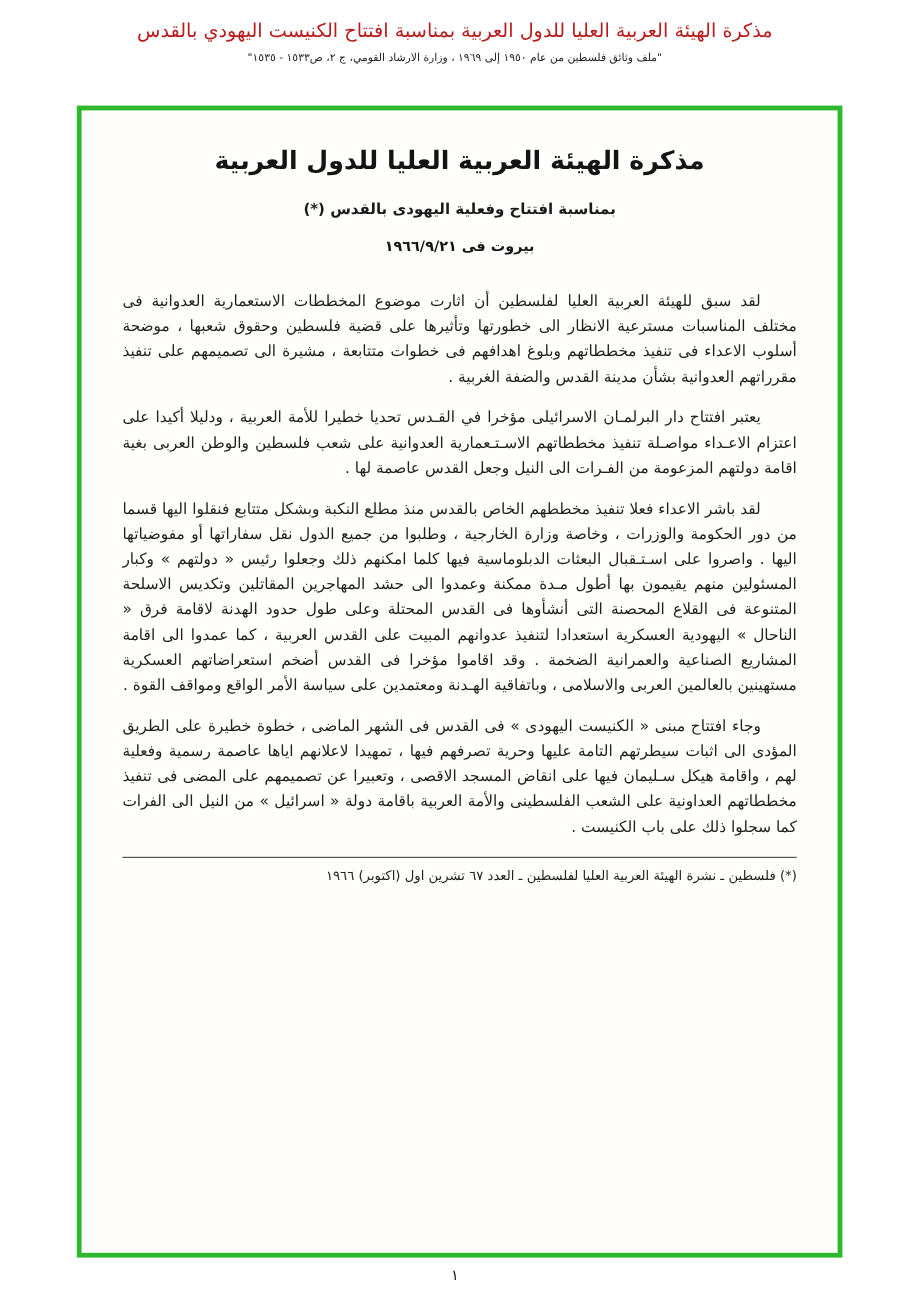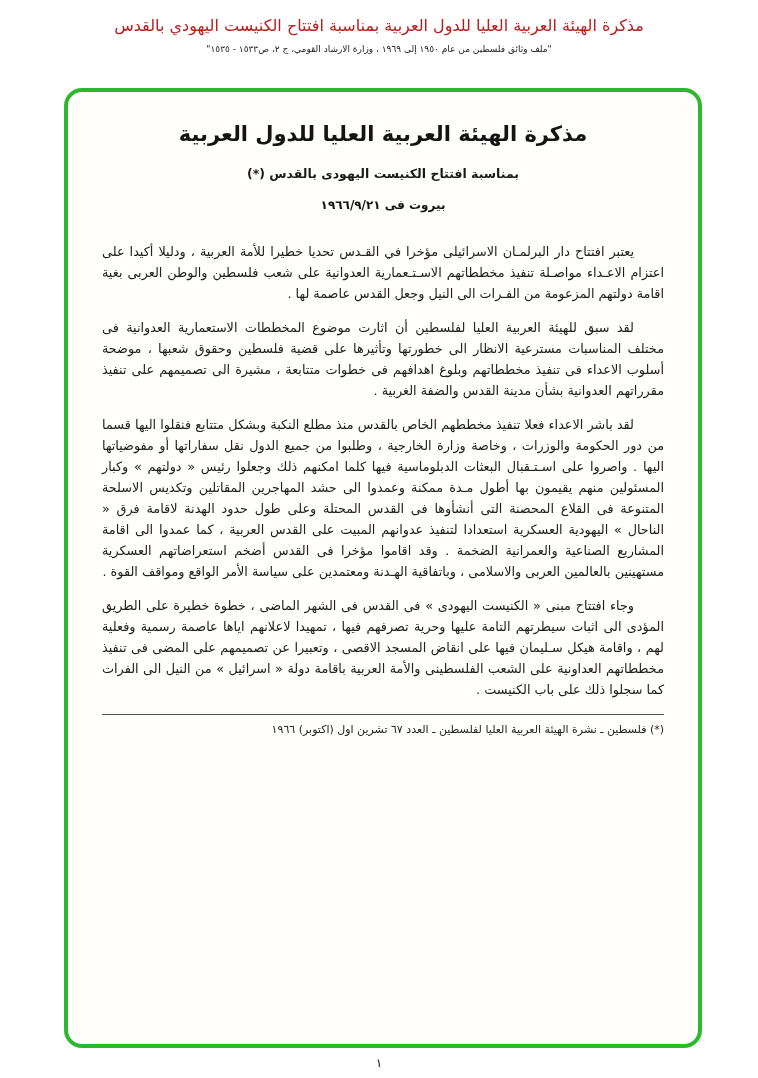--- a/index.html
+++ b/index.html
@@ -28,21 +28,21 @@
     margin-top: 9px;
     color: #222;
   }
   .doc-frame {
     position: absolute;
     left: 64px;
     top: 88px;
     width: 638px;
     height: 960px;
     border: 4px solid #2eb82e;
-    border-radius: 18px;
+    border-radius: 0;
     background: #fffefd;
     direction: rtl;
     padding: 24px 34px 16px 34px;
   }
   .doc-title {
     text-align: center;
     font-size: 21px;
     font-weight: bold;
     margin-top: 6px;
     color: #141414;
@@ -92,26 +92,26 @@
 </head>
 <body>
 
 <div class="page-header">
   <div class="main-line">مذكرة الهيئة العربية العليا للدول العربية بمناسبة افتتاح الكنيست اليهودي بالقدس</div>
   <div class="source-line">"ملف وثائق فلسطين من عام ١٩٥٠ إلى ١٩٦٩ ، وزارة الارشاد القومي، ج ٢، ص١٥٣٣ - ١٥٣٥"</div>
 </div>
 
 <div class="doc-frame">
   <div class="doc-title">مذكرة الهيئة العربية العليا للدول العربية</div>
-  <div class="doc-subtitle">بمناسبة افتتاح الكنيست اليهودى بالقدس (*)</div>
+  <div class="doc-subtitle">بمناسبة افتتاح وفعلية اليهودى بالقدس (*)</div>
   <div class="doc-date">بيروت فى ١٩٦٦/٩/٢١</div>
 
   <div class="doc-body">
+    <p>لقد سبق للهيئة العربية العليا لفلسطين أن اثارت موضوع المخططات الاستعمارية العدوانية فى مختلف المناسبات مسترعية الانظار الى خطورتها وتأثيرها على قضية فلسطين وحقوق شعبها ، موضحة أسلوب الاعداء فى تنفيذ مخططاتهم وبلوغ اهدافهم فى خطوات متتابعة ، مشيرة الى تصميمهم على تنفيذ مقرراتهم العدوانية بشأن مدينة القدس والضفة الغربية .</p>
     <p>يعتبر افتتاح دار البرلمـان الاسرائيلى مؤخرا في القـدس تحديا خطيرا للأمة العربية ، ودليلا أكيدا على اعتزام الاعـداء مواصـلة تنفيذ مخططاتهم الاسـتـعمارية العدوانية على شعب فلسطين والوطن العربى بغية اقامة دولتهم المزعومة من الفـرات الى النيل وجعل القدس عاصمة لها .</p>
-    <p>لقد سبق للهيئة العربية العليا لفلسطين أن اثارت موضوع المخططات الاستعمارية العدوانية فى مختلف المناسبات مسترعية الانظار الى خطورتها وتأثيرها على قضية فلسطين وحقوق شعبها ، موضحة أسلوب الاعداء فى تنفيذ مخططاتهم وبلوغ اهدافهم فى خطوات متتابعة ، مشيرة الى تصميمهم على تنفيذ مقرراتهم العدوانية بشأن مدينة القدس والضفة الغربية .</p>
     <p>لقد باشر الاعداء فعلا تنفيذ مخططهم الخاص بالقدس منذ مطلع النكبة وبشكل متتابع فنقلوا اليها قسما من دور الحكومة والوزرات ، وخاصة وزارة الخارجية ، وطلبوا من جميع الدول نقل سفاراتها أو مفوضياتها اليها . واصروا على اسـتـقبال البعثات الدبلوماسية فيها كلما امكنهم ذلك وجعلوا رئيس « دولتهم » وكبار المسئولين منهم يقيمون بها أطول مـدة ممكنة وعمدوا الى حشد المهاجرين المقاتلين وتكديس الاسلحة المتنوعة فى القلاع المحصنة التى أنشأوها فى القدس المحتلة وعلى طول حدود الهدنة لاقامة فرق « الناحال » اليهودية العسكرية استعدادا لتنفيذ عدوانهم المبيت على القدس العربية ، كما عمدوا الى اقامة المشاريع الصناعية والعمرانية الضخمة . وقد اقاموا مؤخرا فى القدس أضخم استعراضاتهم العسكرية مستهينين بالعالمين العربى والاسلامى ، وباتفاقية الهـدنة ومعتمدين على سياسة الأمر الواقع ومواقف القوة .</p>
     <p>وجاء افتتاح مبنى « الكنيست اليهودى » فى القدس فى الشهر الماضى ، خطوة خطيرة على الطريق المؤدى الى اثبات سيطرتهم التامة عليها وحرية تصرفهم فيها ، تمهيدا لاعلانهم اياها عاصمة رسمية وفعلية لهم ، واقامة هيكل سـليمان فيها على انقاض المسجد الاقصى ، وتعبيرا عن تصميمهم على المضى فى تنفيذ مخططاتهم العداونية على الشعب الفلسطينى والأمة العربية باقامة دولة « اسرائيل » من النيل الى الفرات كما سجلوا ذلك على باب الكنيست .</p>
   </div>
 
   <div class="footnote">(*) فلسطين ـ نشرة الهيئة العربية العليا لفلسطين ـ العدد ٦٧ تشرين اول (اكتوبر) ١٩٦٦</div>
 </div>
 
 <div class="page-number">١</div>
 
 </body></html>

